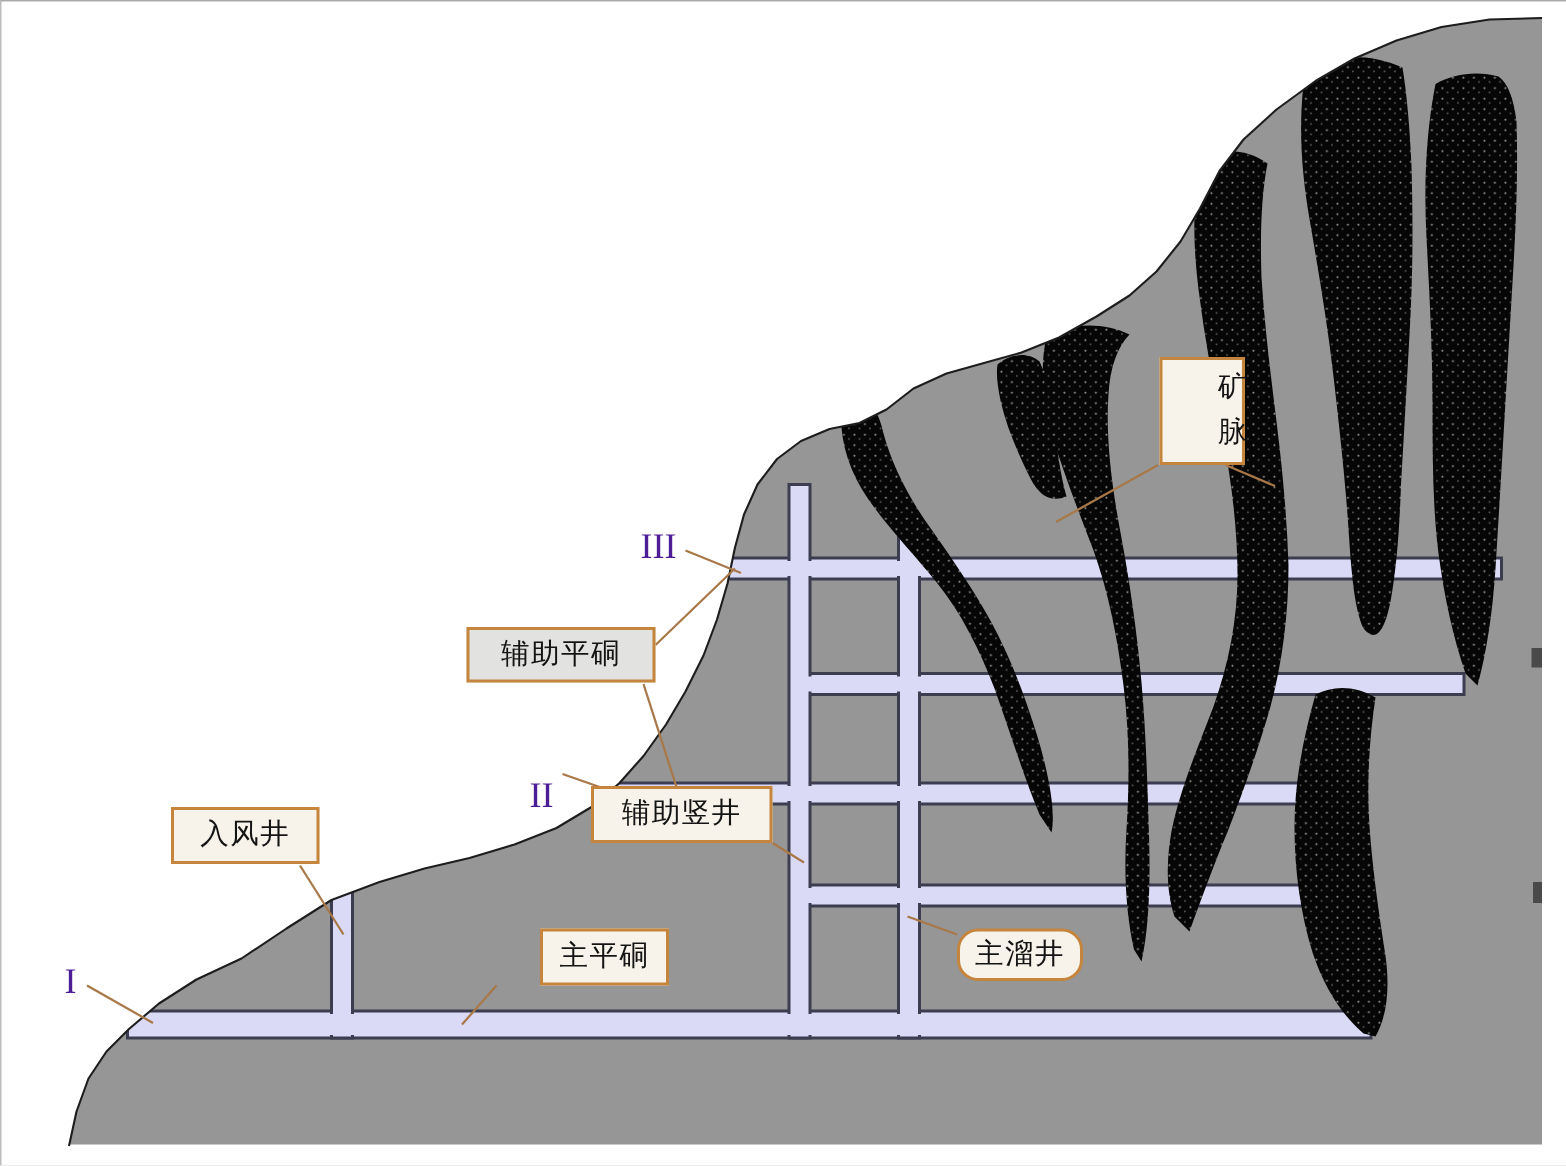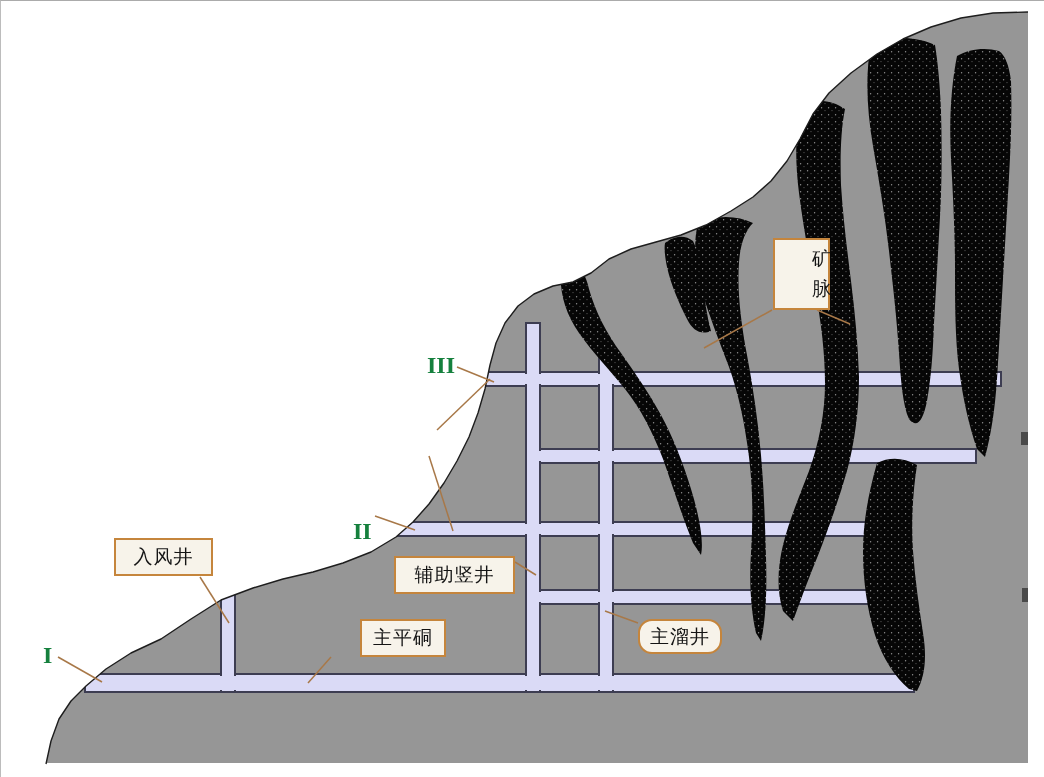--- a/index.html
+++ b/index.html
@@ -24,24 +24,23 @@
     letter-spacing:1px;
     display:flex;align-items:center;justify-content:center;
     line-height:1.35;
     text-align:center;
     font-family:"Liberation Serif","DejaVu Serif",serif;
   }
   .callout.alt{background:#e2e2e0;}
   .callout.vertical{line-height:1.6;padding:2px 6px;}
   .roman{
     position:absolute;
-    color:#15803d;
+    color:#4c1d95;
     font-size:24px;
     font-family:"Liberation Serif","DejaVu Serif",serif;
-    font-weight:bold;
   }
 </style>
 </head>
 <body>
 
 <div class="stage">
   <svg width="1044" height="777" viewBox="0 0 1044 777">
     <defs>
       <clipPath id="mtn-clip">
         <path d="M45,763 L50,740 58,718 70,700 85,685 105,668 130,652 160,638 190,618 220,599 252,587 282,578 312,571 342,562 370,551 395,536 412,521 428,503 443,482 456,460 468,436 477,412 484,388 489,364 495,342 504,322 517,305 533,293 552,285 572,281 590,272 608,258 630,248 655,241 680,234 705,224 730,210 752,196 770,180 786,160 799,138 812,113 828,92 850,72 876,53 902,38 930,26 960,17 992,12 1027,11 L1027,762 L45,762 Z"></path>
@@ -104,24 +103,25 @@
       <line x1="199" y1="576" x2="228" y2="622"></line>
       <line x1="514" y1="561" x2="535" y2="574"></line>
       <line x1="330" y1="656" x2="307" y2="682"></line>
       <line x1="637" y1="622" x2="604" y2="610"></line>
       <line x1="57" y1="656" x2="101" y2="681"></line>
     </g>
   </svg>
 
   <div class="callout vertical" style="left:772px;top:237px;width:44px;height:72px;padding-left:47px;">矿脉</div>
 
+  <div class="callout alt" style="left:310px;top:417px;width:126px;height:37px;">辅助平硐</div>
 
   <div class="callout" style="left:113px;top:537px;width:99px;height:38px;">入风井</div>
 
-  <div class="callout" style="left:393px;top:555px;width:121px;height:38px;">辅助竖井</div>
+  <div class="callout" style="left:393px;top:523px;width:121px;height:38px;">辅助竖井</div>
 
   <div class="callout" style="left:327px;top:618px;width:86px;height:38px;margin-left:32px;">主平硐</div>
 
   <div class="callout" style="left:637px;top:618px;width:84px;height:35px;border-radius:14px;">主溜井</div>
 
   <div class="roman" style="left:426px;top:351px;">III</div>
 
   <div class="roman" style="left:352px;top:517px;">II</div>
 
   <div class="roman" style="left:42px;top:641px;">I</div>

